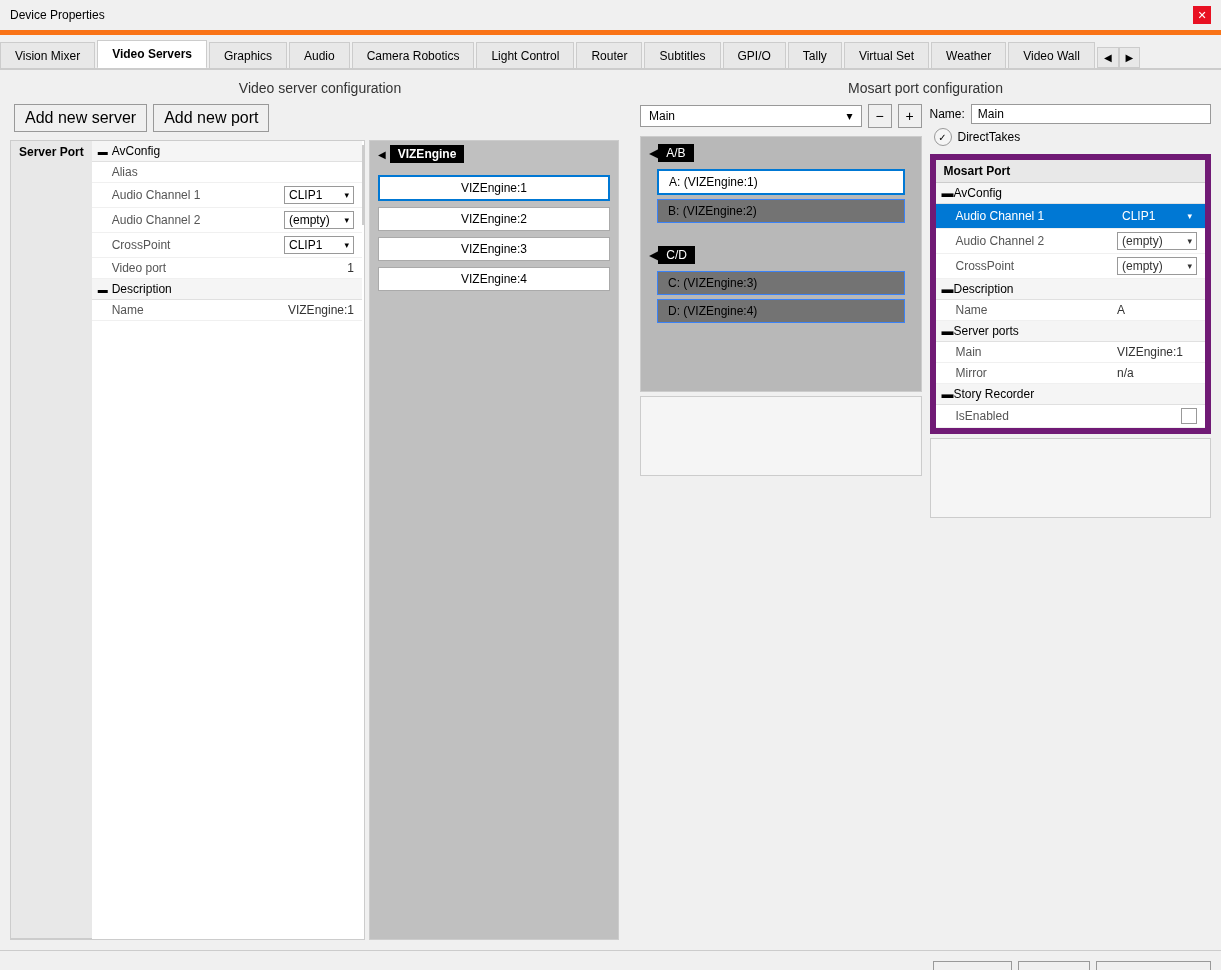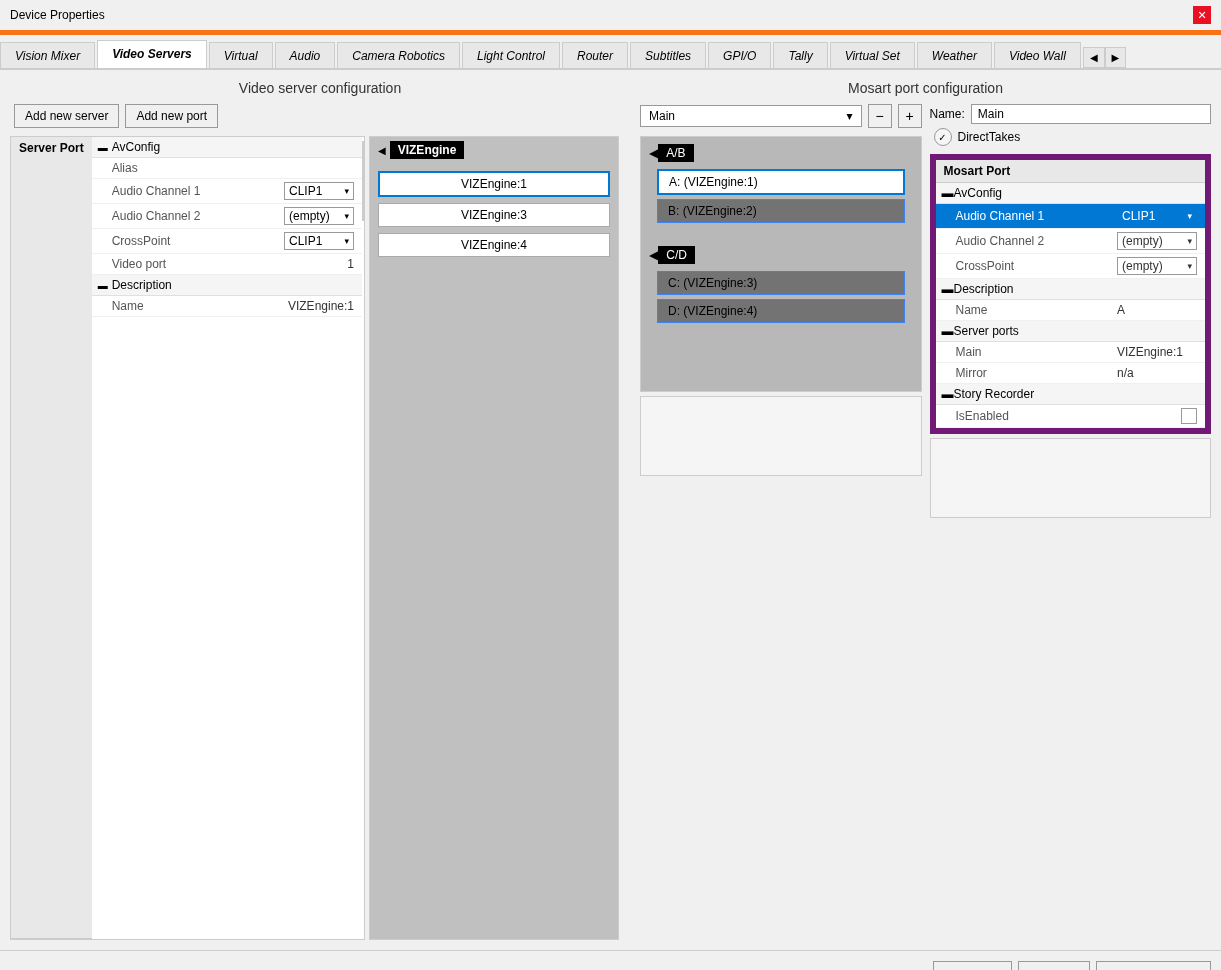--- a/index.html
+++ b/index.html
@@ -34,21 +34,20 @@
     .tab {
       padding: 6px 14px;
       border: 1px solid #ccc;
       border-bottom: none;
       background: #e8e8e8;
       cursor: pointer;
       margin-right: 2px;
       white-space: nowrap;
       position: relative;
       top: 1px;
-      font-style: italic;
     }
     .tab.active {
       background: white;
       border-bottom: 2px solid white;
       font-weight: bold;
       z-index: 1;
     }
     .tab-nav-btn {
       border: 1px solid #ccc;
       background: #e8e8e8;
@@ -90,21 +89,21 @@
       gap: 6px;
       margin-bottom: 8px;
       padding: 0 4px;
     }
     
     .btn {
       padding: 4px 10px;
       border: 1px solid #999;
       background: #f0f0f0;
       cursor: pointer;
-      font-size: 12px;
+      font-size: 16px;
     }
     
     .server-panels {
       display: flex;
       flex: 1;
       gap: 0;
     }
     
     
     .server-port-panel {
@@ -396,21 +395,21 @@
 <body>
 
 <div class="title-bar">
   <span>Device Properties</span>
   <button class="close-btn">✕</button>
 </div>
 
 <div class="tabs-bar">
   <div class="tab">Vision Mixer</div>
   <div class="tab active">Video Servers</div>
-  <div class="tab">Virtual</div>
+  <div class="tab">Graphics</div>
   <div class="tab">Audio</div>
   <div class="tab">Camera Robotics</div>
   <div class="tab">Light Control</div>
   <div class="tab">Router</div>
   <div class="tab">Subtitles</div>
   <div class="tab">GPI/O</div>
   <div class="tab">Tally</div>
   <div class="tab">Virtual Set</div>
   <div class="tab">Weather</div>
   <div class="tab">Video Wall</div>
@@ -494,20 +493,23 @@
           <div class="viz-panel-header">
             <span class="collapse-icon">◀</span>
             <span class="viz-label">VIZEngine</span>
           </div>
 
           <div class="viz-items">
             <div class="viz-item selected">
               <span>VIZEngine:1</span>
             </div>
             <div class="viz-item">
+              <span>VIZEngine:2</span>
+            </div>
+            <div class="viz-item">
               <span>VIZEngine:3</span>
             </div>
             <div class="viz-item">
               <span>VIZEngine:4</span>
             </div>
           </div>
         </div>
 
       </div>
     </div>

